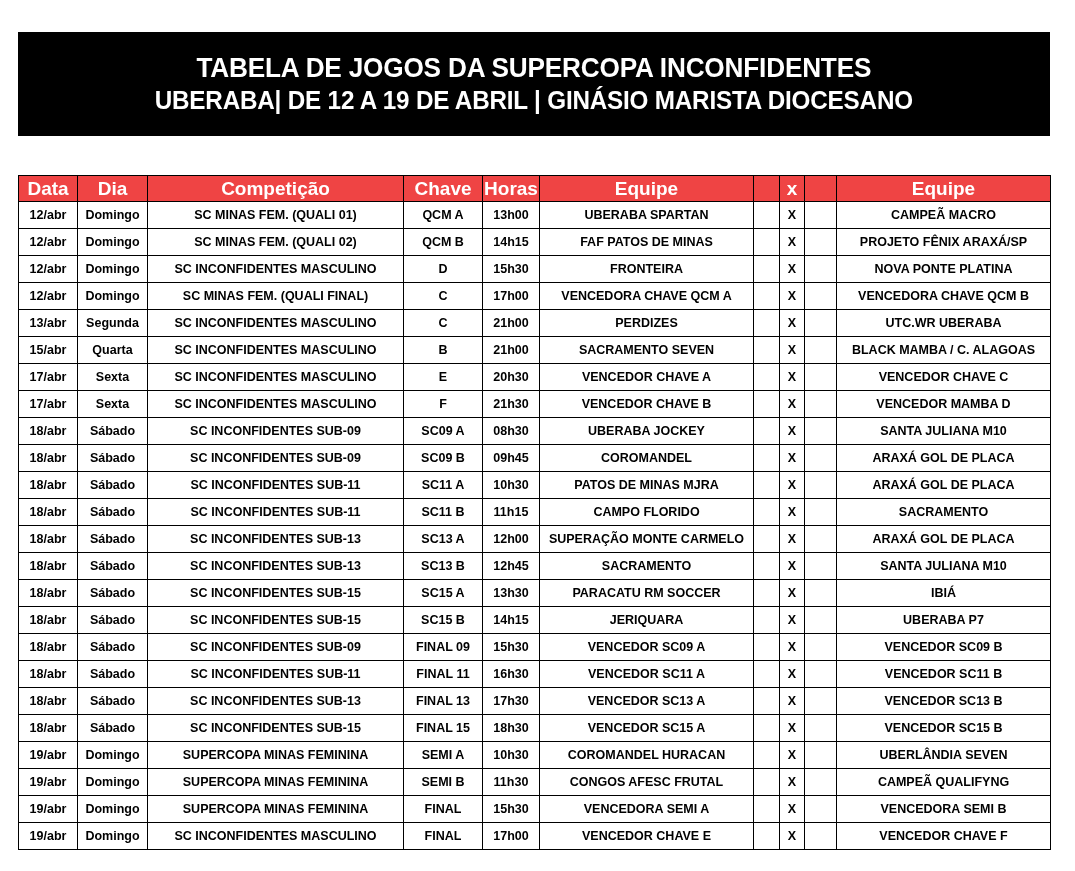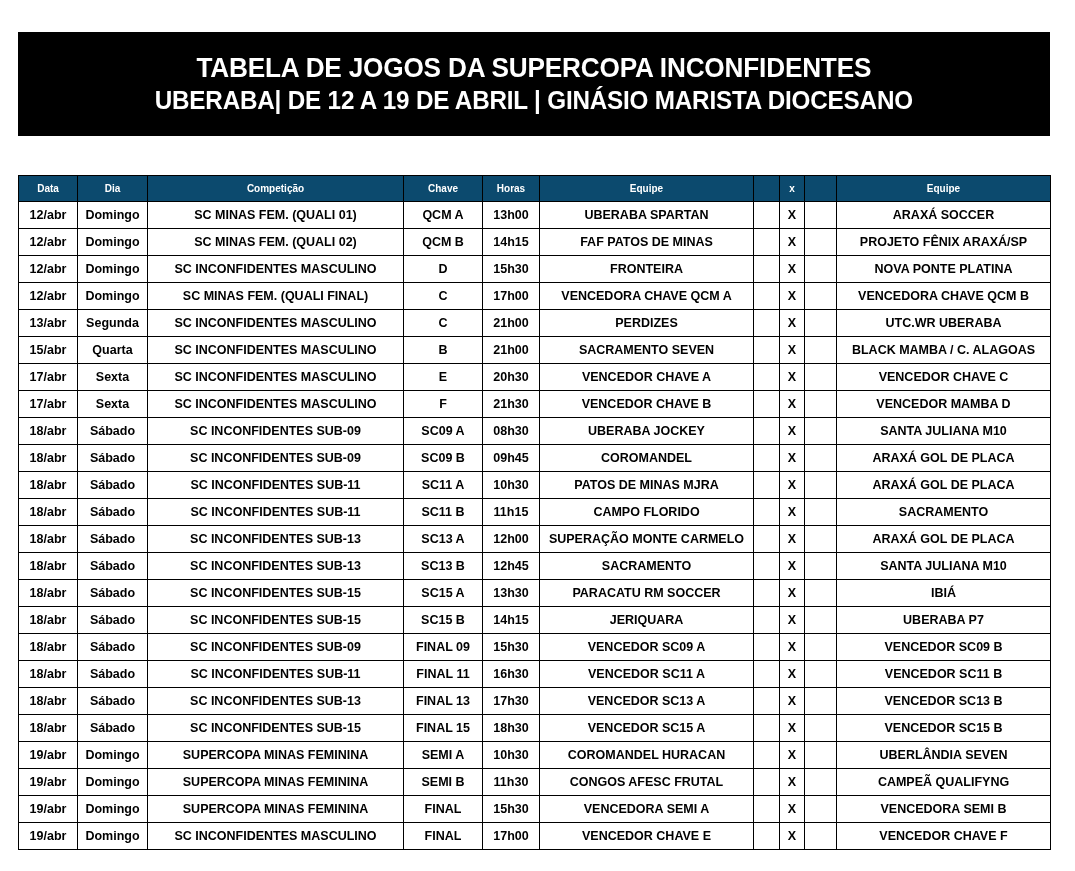--- a/index.html
+++ b/index.html
@@ -72,24 +72,24 @@
     height: 26px;
     text-align: center;
     vertical-align: middle;
     font-size: 12.5px;
     font-weight: bold;
     color: #000000;
     white-space: nowrap;
     overflow: hidden;
   }
   table.schedule thead th {
-    background: #0c4a6e;
+    background: #ef4444;
     color: #ffffff;
     height: 25px;
-    font-size: 10px;
+    font-size: 19px;
     border-color: #000000;
   }
   
   col.c-data    { width: 59px;  }
   col.c-dia     { width: 70px;  }
   col.c-comp    { width: 256px; }
   col.c-chave   { width: 79px;  }
   col.c-horas   { width: 57px;  }
   col.c-eq1     { width: 214px; }
   col.c-gap1    { width: 26px;  }
@@ -146,21 +146,21 @@
           <tr>
             <td>12/abr</td>
             <td>Domingo</td>
             <td>SC MINAS FEM. (QUALI 01)</td>
             <td>QCM A</td>
             <td>13h00</td>
             <td>UBERABA SPARTAN</td>
             <td class="cell-gap"></td>
             <td class="cell-x">X</td>
             <td class="cell-gap"></td>
-            <td>ARAXÁ SOCCER</td>
+            <td>CAMPEÃ MACRO</td>
           </tr>
           <tr>
             <td>12/abr</td>
             <td>Domingo</td>
             <td>SC MINAS FEM. (QUALI 02)</td>
             <td>QCM B</td>
             <td>14h15</td>
             <td>FAF PATOS DE MINAS</td>
             <td class="cell-gap"></td>
             <td class="cell-x">X</td>

